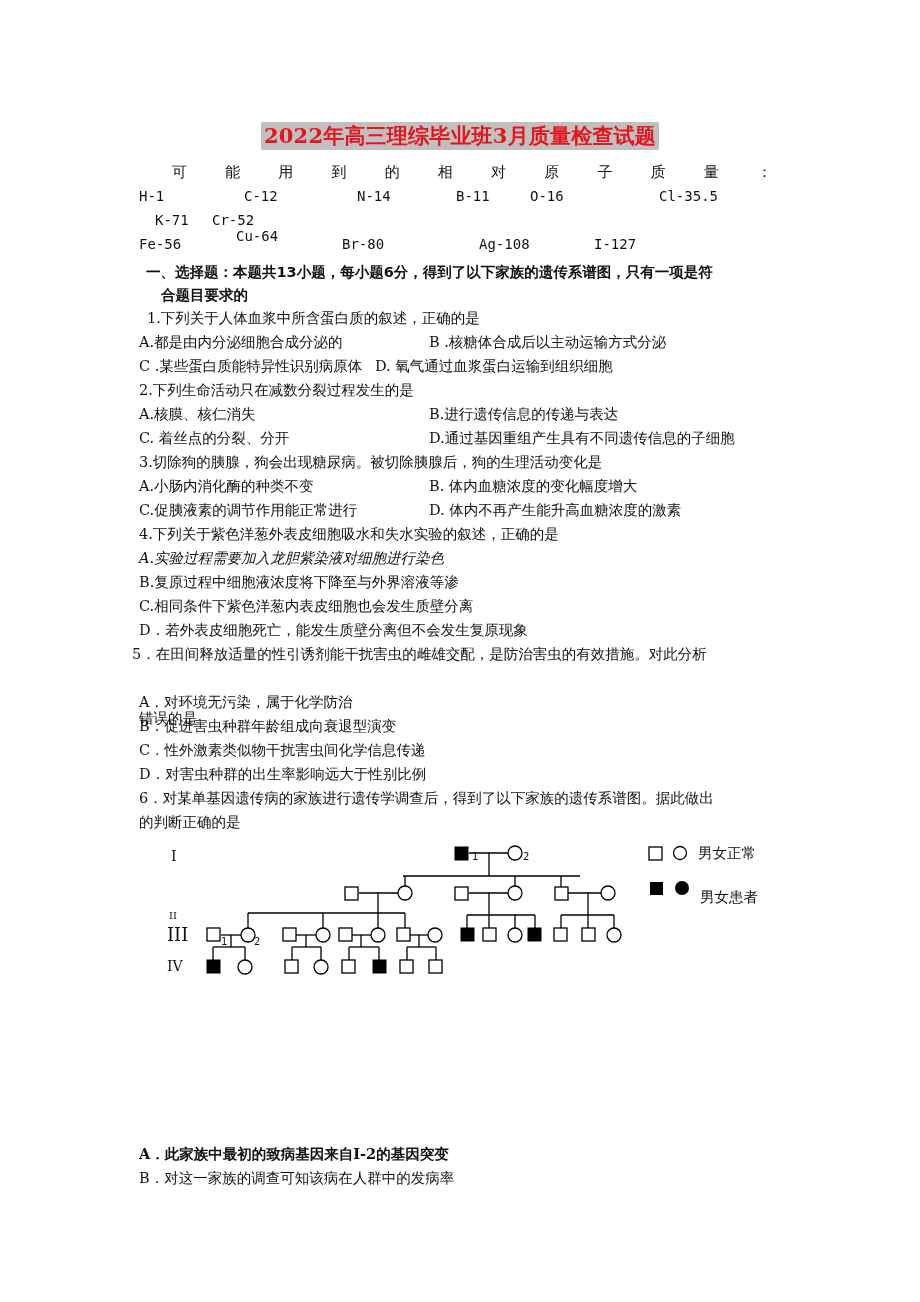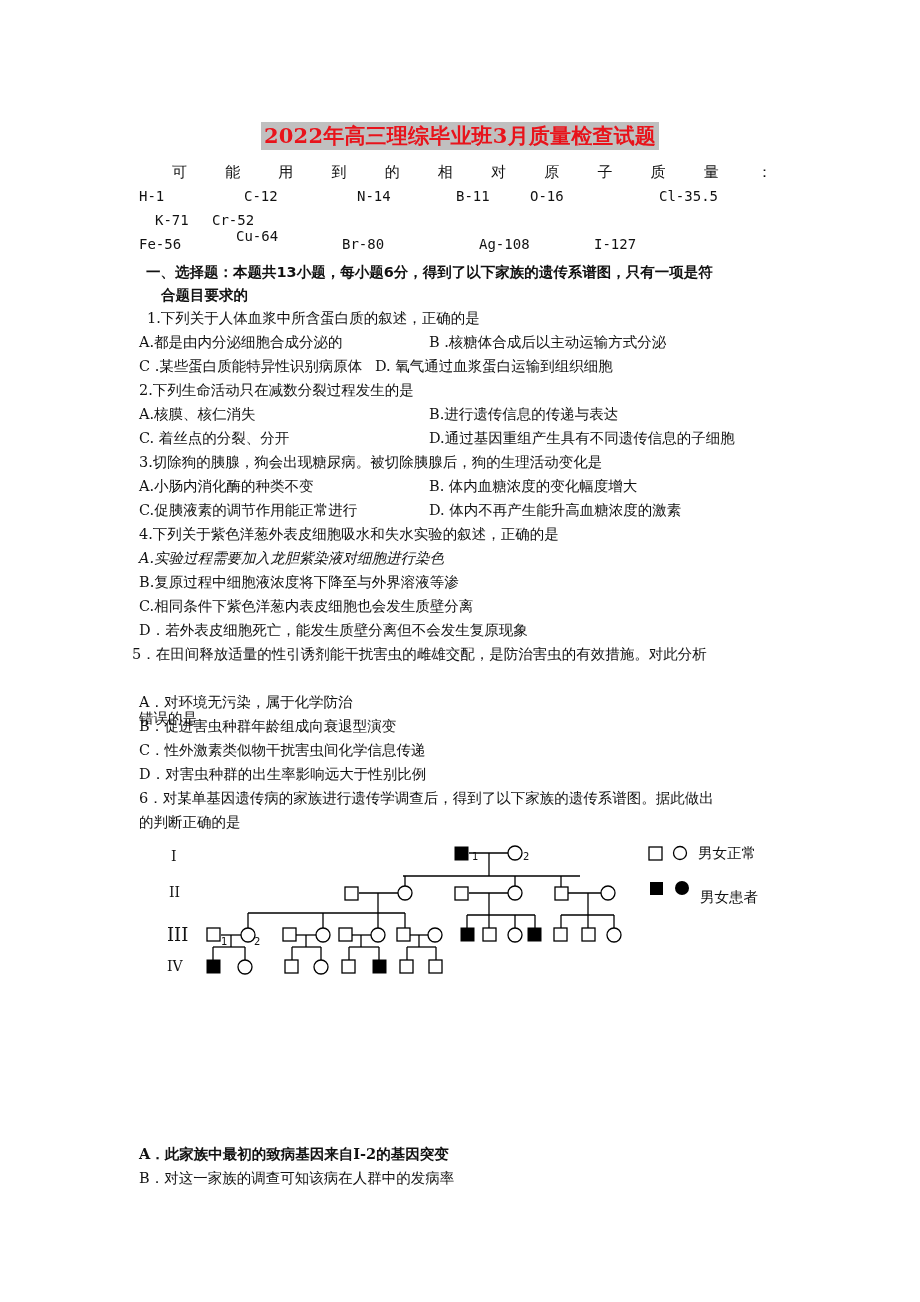--- a/index.html
+++ b/index.html
@@ -182,21 +182,21 @@
   <rect x="400" y="960" width="13" height="13" fill="#fff" stroke="#000" stroke-width="1.3"></rect>
   <rect x="429" y="960" width="13" height="13" fill="#fff" stroke="#000" stroke-width="1.3"></rect>
 
   <rect x="649" y="847" width="13" height="13" fill="#fff" stroke="#000" stroke-width="1.3"></rect>
   <circle cx="680" cy="853" r="6.5" fill="#fff" stroke="#000" stroke-width="1.3"></circle>
   <rect x="650" y="882" width="13" height="13" fill="#000"></rect>
   <circle cx="682" cy="888" r="7" fill="#000"></circle>
 </svg>
 
 <div class="line" style="left:171px; top:846px; font-size:14px;">I</div>
-<div class="line" style="left:169px; top:882px; font-size:14px;">II</div>
+<div class="line" style="left:169px; top:906px; font-size:10px;">II</div>
 <div class="line" style="left:167px; top:925px; font-size:18px;">III</div>
 <div class="line" style="left:167px; top:956px; font-size:14px;">IV</div>
 
 <div class="line" style="left:472px; top:851px; font-size:10px; line-height:12px; font-family:'DejaVu Sans', sans-serif;">1</div>
 <div class="line" style="left:523px; top:851px; font-size:10px; line-height:12px; font-family:'DejaVu Sans', sans-serif;">2</div>
 <div class="line" style="left:221px; top:936px; font-size:10px; line-height:12px; font-family:'DejaVu Sans', sans-serif;">1</div>
 <div class="line" style="left:254px; top:936px; font-size:10px; line-height:12px; font-family:'DejaVu Sans', sans-serif;">2</div>
 
 <div class="line" style="left:698px; top:843px;">男女正常</div>
 <div class="line" style="left:700px; top:879px;margin-top:8px;">男女患者</div>

